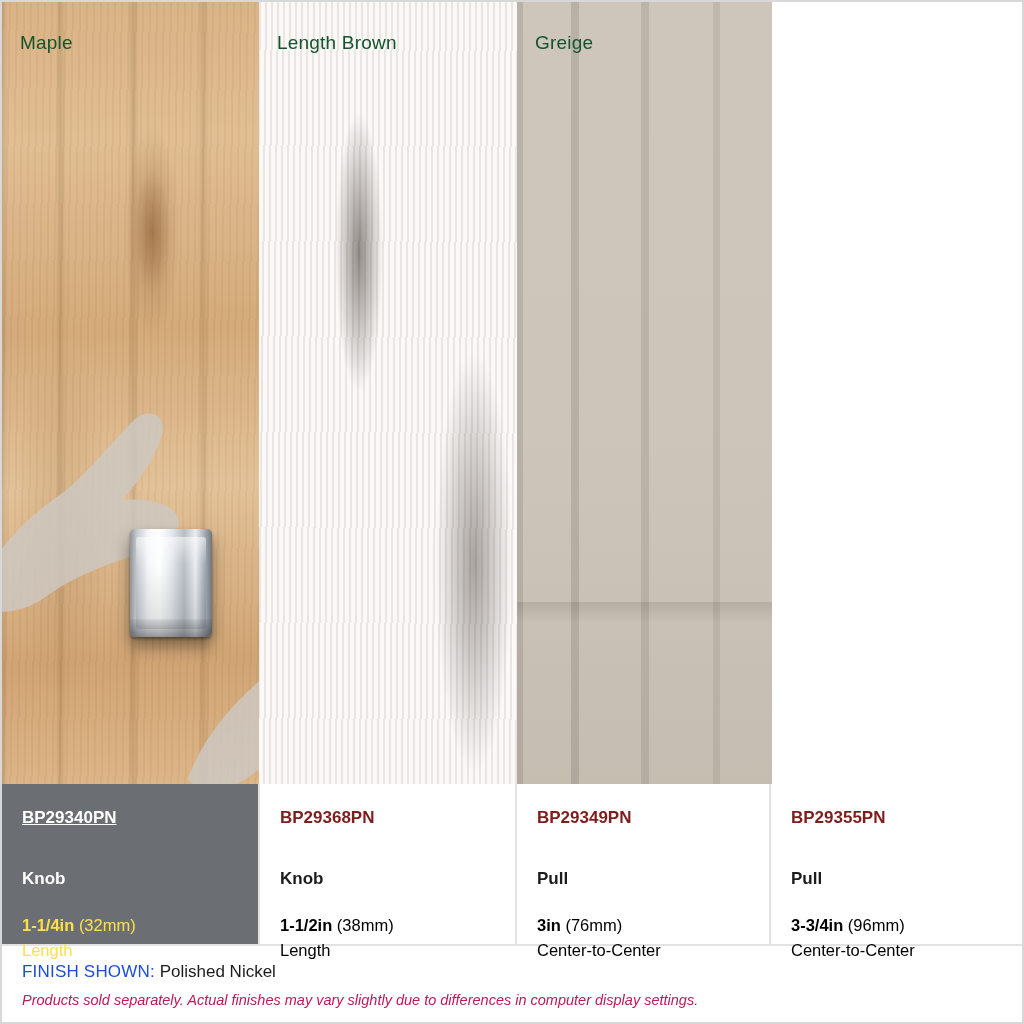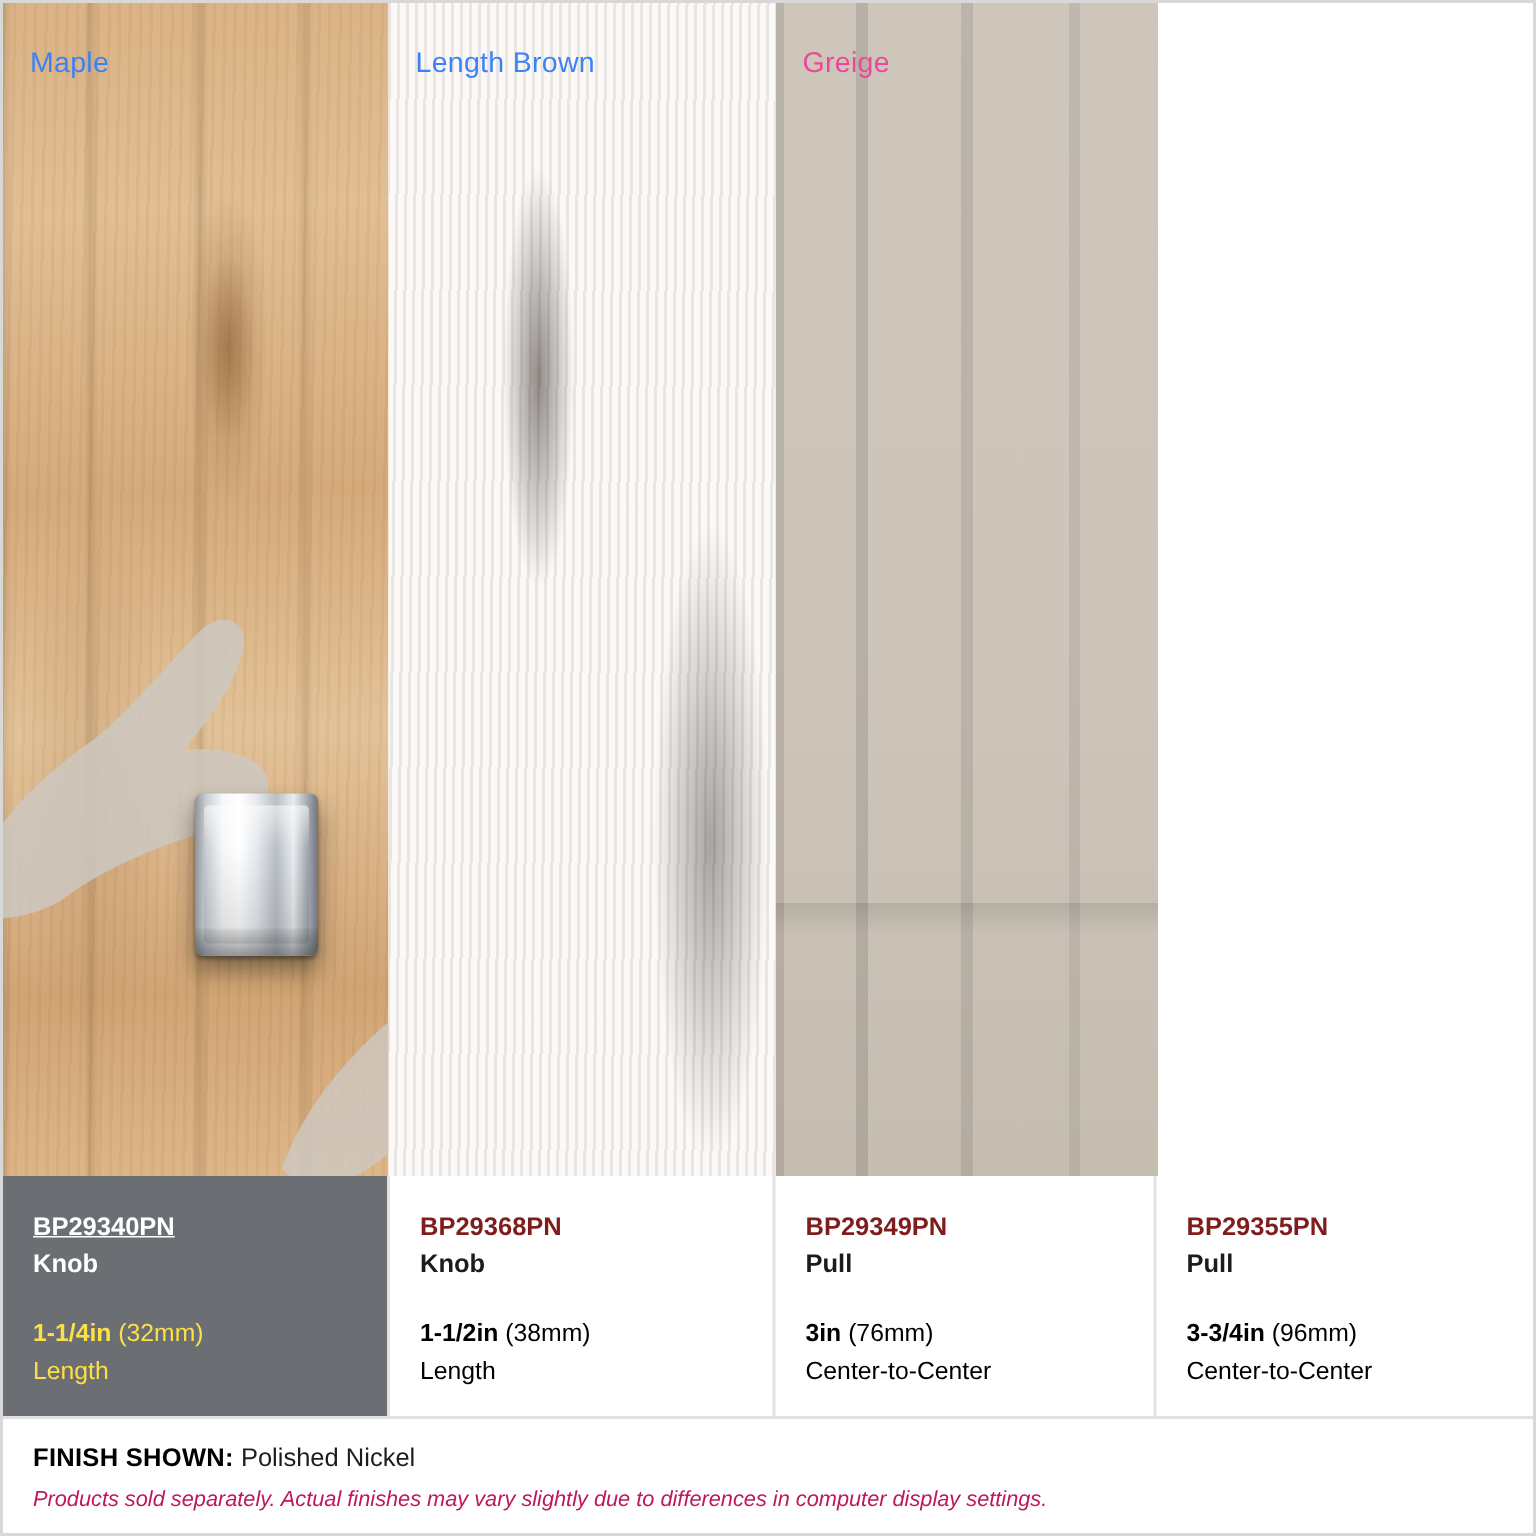--- a/index.html
+++ b/index.html
@@ -38,26 +38,26 @@
   .panel-0 { width: 257px; }
   .panel-1 { width: 258px; }
   .panel-2 { width: 255px; }
   .panel-3 { width: 254px; }
 
   .panel-label {
     position: absolute;
     top: 30px;
     left: 18px;
     font-size: 19px;
-    color: #3b82f6;
+    color: #14532d;
     letter-spacing: .2px;
     z-index: 40;
   }
   .panel-3 .panel-label,
-  .panel-2 .panel-label { color: #ec4899; }
+  .panel-2 .panel-label { color: #14532d; }
   .panel-3 .panel-label { color: #ffffff; }
 
   
   .wood-maple {
     position: absolute; inset: 0;
     background:
       linear-gradient(90deg,
         rgba(0,0,0,0.10) 0px, rgba(0,0,0,0.0) 6px,
         rgba(0,0,0,0.0) 54px, rgba(90,60,25,0.16) 58px, rgba(0,0,0,0.0) 64px,
         rgba(0,0,0,0.0) 126px, rgba(90,60,25,0.16) 131px, rgba(0,0,0,0.0) 137px,
@@ -189,20 +189,21 @@
     font-weight: bold;
     color: #7f1d1d;
     line-height: 1.45;
   }
   .info-0 .sku { color: #ffffff; text-decoration: underline; }
   .type {
     font-size: 17px;
     font-weight: bold;
     color: #1c1c1c;
     line-height: 1.45;
+    margin-top: 36px;
   }
   .info-0 .type { color: #ffffff; }
   .dim {
     margin-top: 22px;
     font-size: 16.5px;
     color: #000000;
     line-height: 1.5;
   }
   .info-0 .dim { color: #fde047; }
   .dim .primary { font-weight: bold; }
@@ -216,22 +217,22 @@
     height: 78px;
     border-top: 2px solid #e2e2e2;
     padding: 16px 20px 0 20px;
     background: #ffffff;
   }
   .finish-line {
     font-size: 17px;
     color: #1c1c1c;
   }
   .finish-label {
-    color: #000000;
-    font-weight: bold;
+    color: #1d4ed8;
+    font-weight: normal;
     letter-spacing: .2px;
   }
   .disclaimer {
     margin-top: 10px;
     font-size: 14.5px;
     font-style: italic;
     color: #be185d;
   }
 </style>
 </head>

